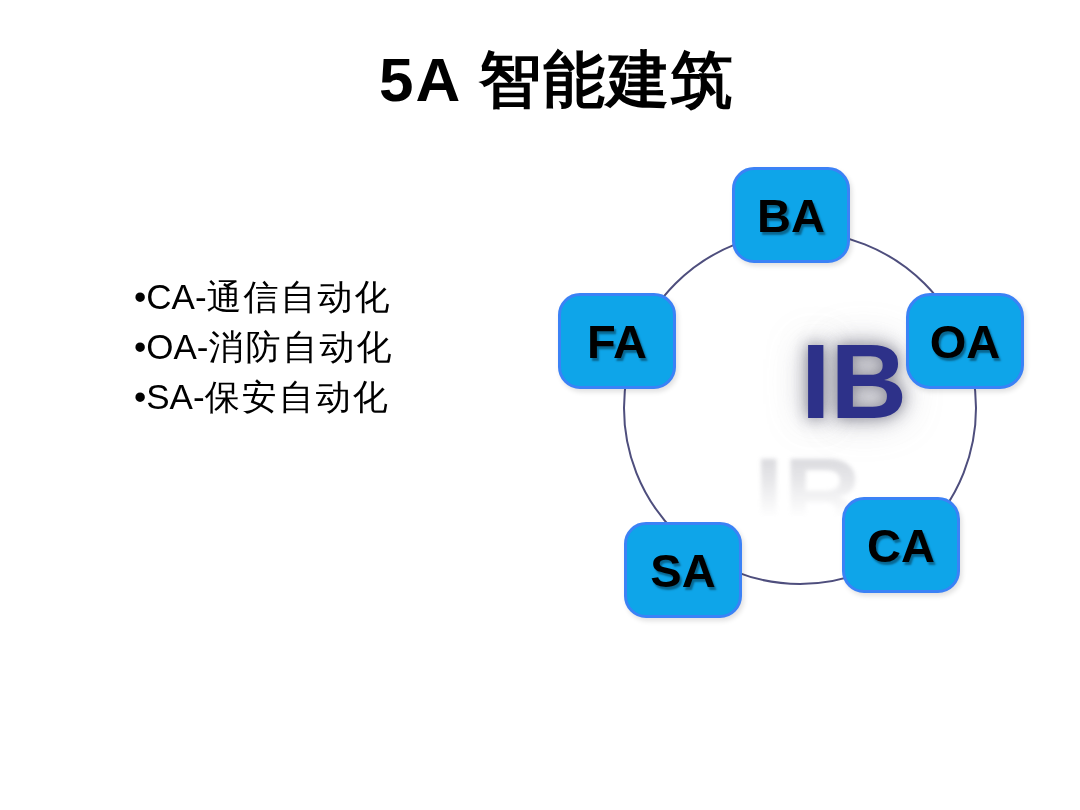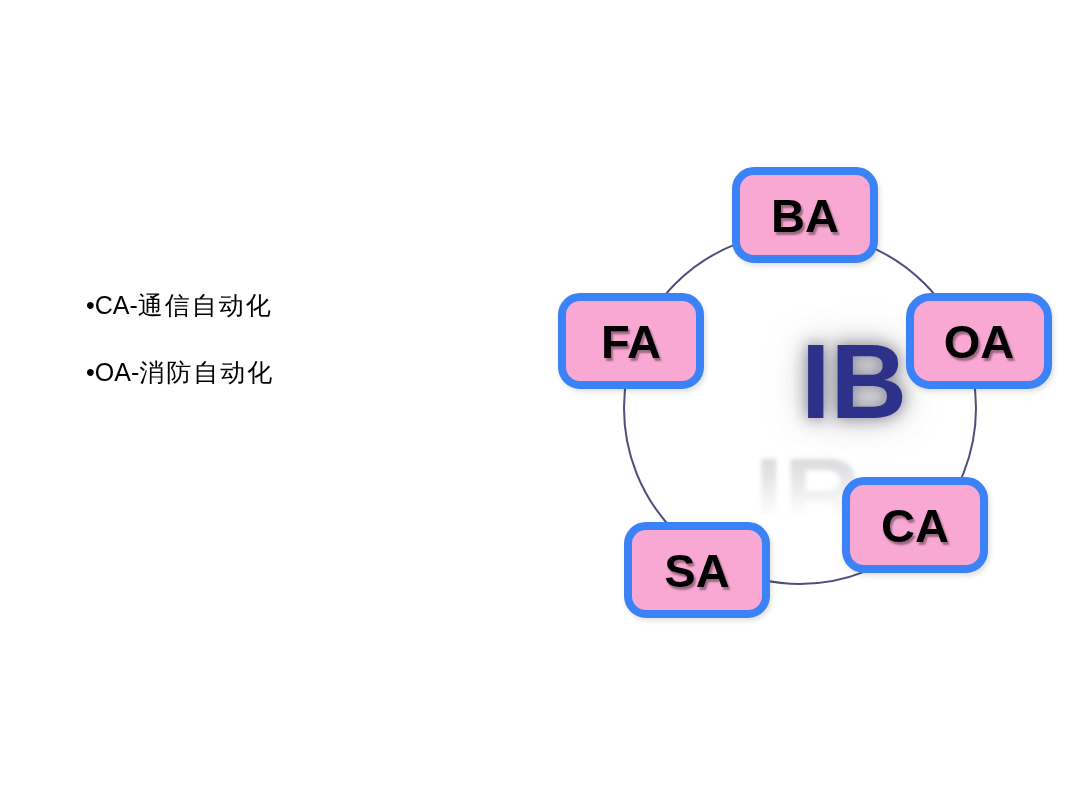--- a/index.html
+++ b/index.html
@@ -34,24 +34,25 @@
   
   .bullets {
     position: absolute;
     left: 86px;
     top: 272px;
     margin: 0;
     padding: 0;
     list-style: none;
   }
   .bullets li {
-    font-size: 25px;
-    line-height: 66px;
+    font-size: 35px;
+    line-height: 50px;
     white-space: nowrap;
     color: #000000;
+    margin-left: 48px;
   }
   .bullet-marker, .bullet-abbr {
     font-family: "Liberation Sans", sans-serif;
   }
   .bullet-zh {
     font-family: "DejaVu Serif", "Liberation Serif", serif;
     letter-spacing: 2px;
   }
 
   
@@ -95,53 +96,55 @@
     color: #8f8f9b;
     transform: scaleY(-1);
     filter: blur(2px);
     opacity: 0.5;
     -webkit-mask-image: linear-gradient(to bottom, transparent 28%, rgba(0,0,0,0.85) 96%);
     mask-image: linear-gradient(to bottom, transparent 28%, rgba(0,0,0,0.85) 96%);
   }
 
   .node {
     position: absolute;
-    width: 146px;
+    width: 118px;
     height: 96px;
     box-sizing: border-box;
-    background: #f9a8d4;
-    border: 8px solid #3b82f6;
+    background: #0ea5e9;
+    border: 3px solid #3b82f6;
     border-radius: 22px;
     display: flex;
     align-items: center;
     justify-content: center;
     box-shadow: 2px 3px 5px rgba(0,0,0,0.12);
   }
   .node .node-label {
     font-family: "Liberation Sans", sans-serif;
     font-weight: bold;
     font-size: 47px;
     color: #000000;
     text-shadow: 2px 3px 2px rgba(0,0,0,0.38);
   }
   .node-ba { left: 732px; top: 167px; }
   .node-fa { left: 558px; top: 293px; }
   .node-oa { left: 906px; top: 293px; border-radius: 24px; }
   .node-sa { left: 624px; top: 522px; }
-  .node-ca { left: 842px; top: 477px; }
+  .node-ca { left: 842px; top: 497px; }
 </style>
 </head>
 <body>
 
 <div class="slide">
 
+  <h1 class="title">5A 智能建筑</h1>
 
   <ul class="bullets">
     <li><span class="bullet-marker">•</span><span class="bullet-abbr">CA-</span><span class="bullet-zh">通信自动化</span></li>
     <li><span class="bullet-marker">•</span><span class="bullet-abbr">OA-</span><span class="bullet-zh">消防自动化</span></li>
+    <li><span class="bullet-marker">•</span><span class="bullet-abbr">SA-</span><span class="bullet-zh">保安自动化</span></li>
   </ul>
 
   <div>
     <div class="ring"></div>
 
     <div class="hub-reflection">IB</div>
     <div class="hub">IB</div>
 
     <div class="node node-ba">
       <span class="node-label">BA</span>

